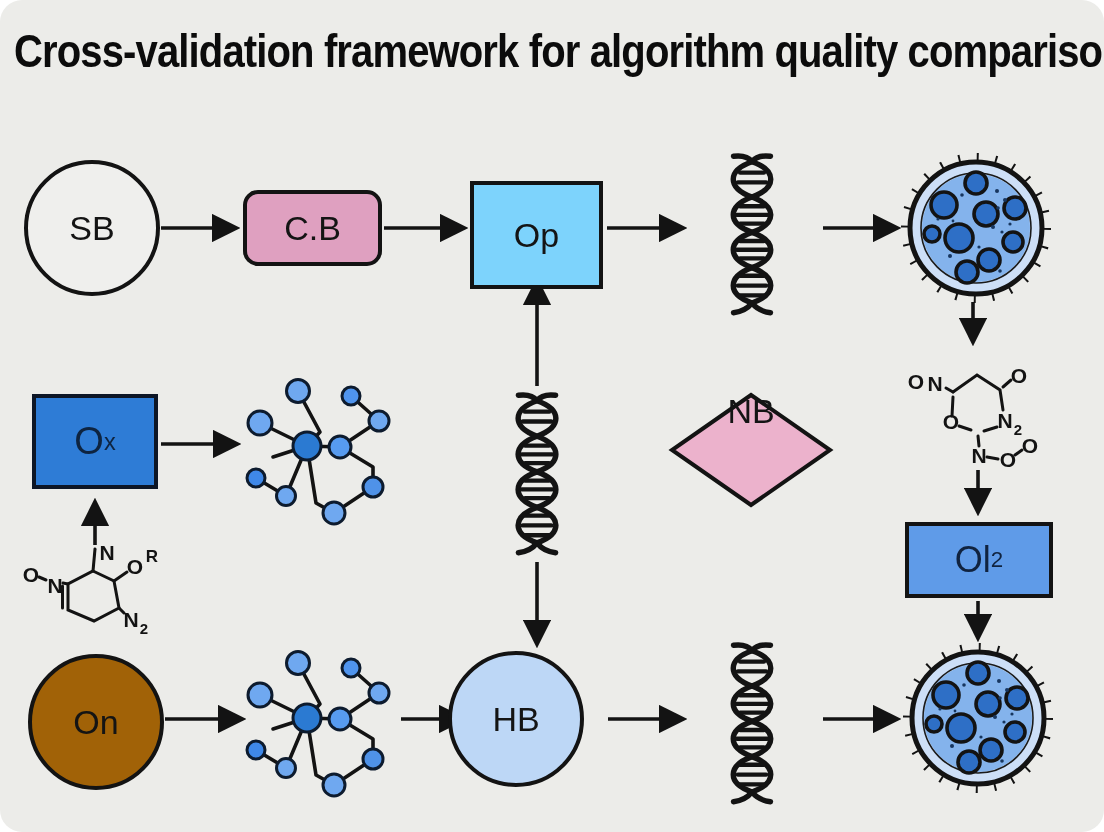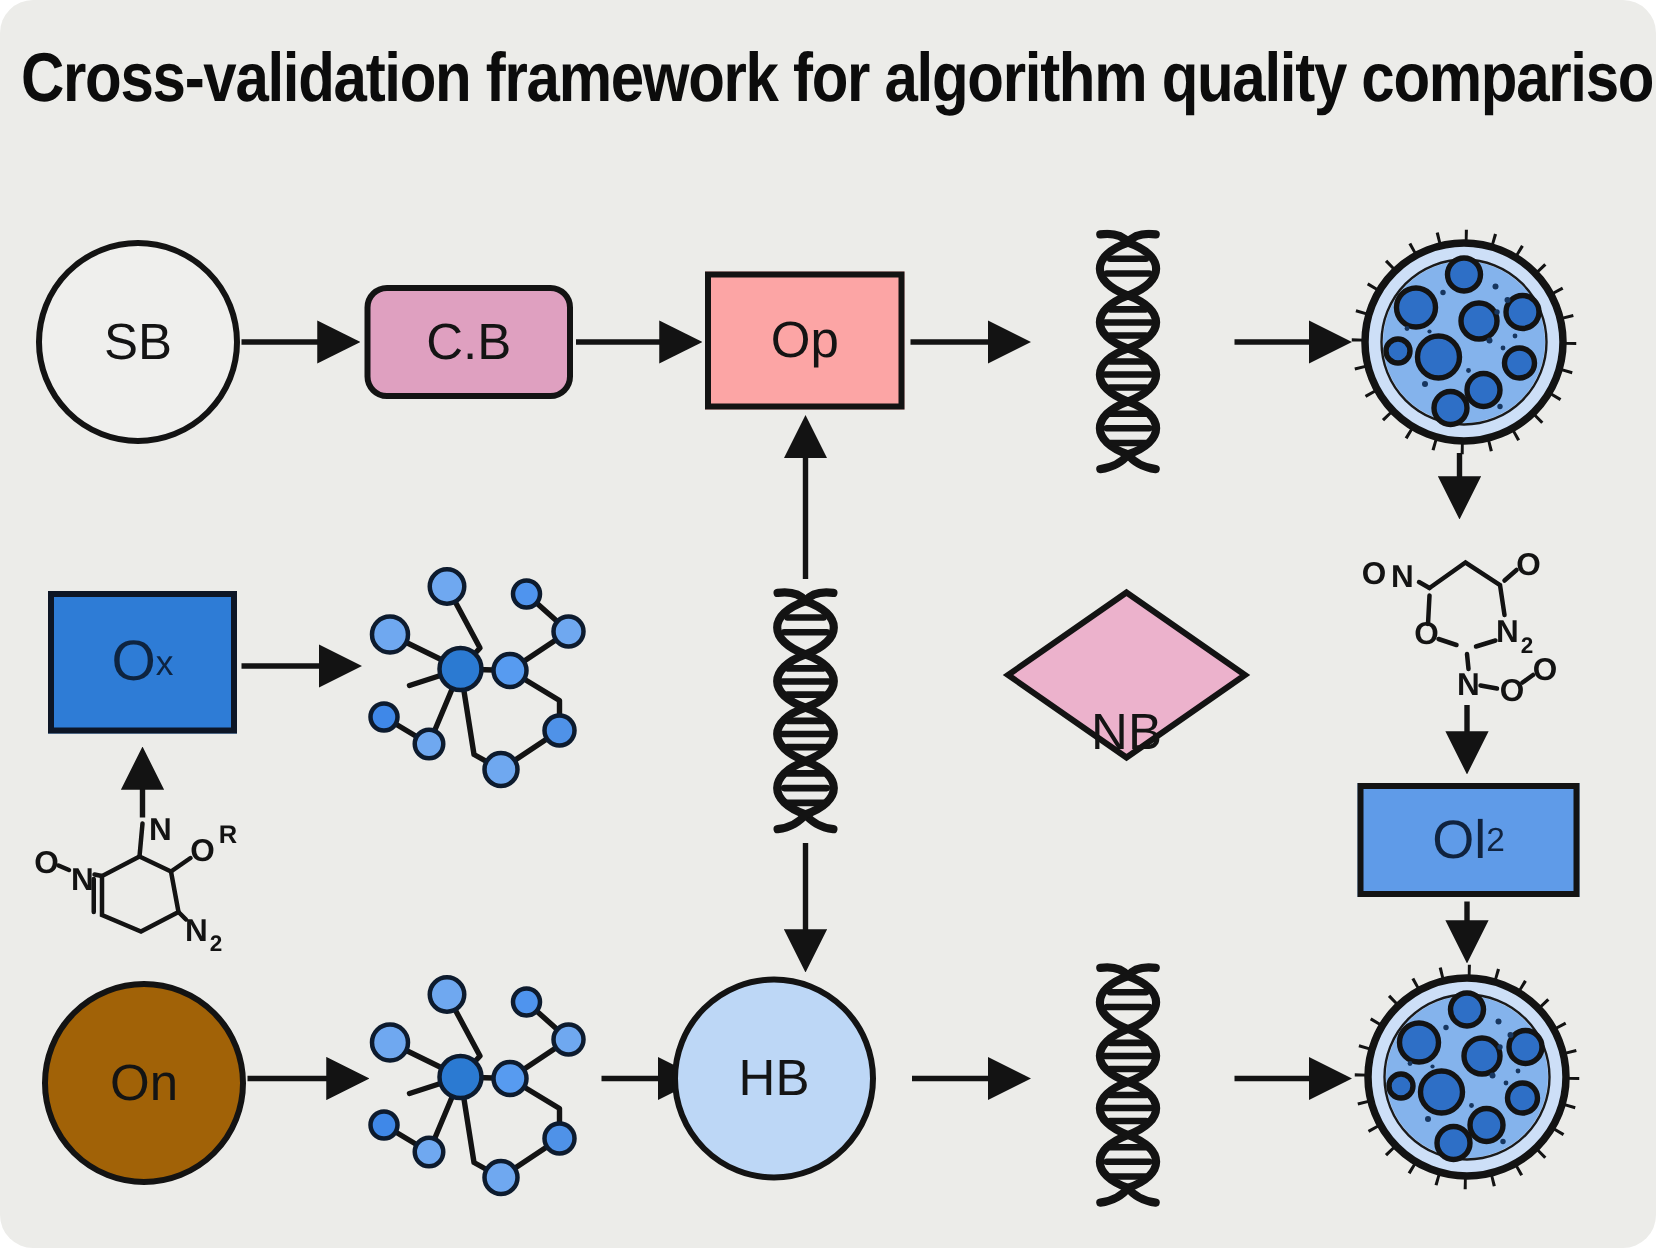--- a/index.html
+++ b/index.html
@@ -6,21 +6,21 @@
   .canvas{position:relative;width:1104px;height:832px;background:#ECECE9;border-radius:22px;overflow:hidden;}
   .title{position:absolute;left:14px;top:24px;font-size:46px;font-weight:700;letter-spacing:-1px;
          color:#0c0c0c;white-space:nowrap;transform:scaleX(0.87);transform-origin:left top;}
   .layer{position:absolute;left:0;top:0;width:1104px;height:832px;}
   .node{position:absolute;display:flex;align-items:center;justify-content:center;
         border:4px solid #131313;color:#141414;font-size:34px;font-weight:500;box-sizing:border-box;}
   .circle{border-radius:50%;}
   .rounded{border-radius:15px;}
   .node sub{font-size:0.62em;line-height:0;}
   .icon{position:absolute;}
-  .diamond-wrap{position:absolute;display:flex;align-items:flex-end;justify-content:center;}
+  .diamond-wrap{position:absolute;display:flex;align-items:flex-start;justify-content:center;}
   .diamond-wrap svg{position:absolute;left:0;top:0;}
   .diamond-label{position:relative;font-size:34px;font-weight:500;color:#141414;}
   .chem-text{font-size:21px;font-weight:600;fill:#131313;}
   .chem-sub{font-size:15px;font-weight:600;fill:#131313;}
   .chem-sup{font-size:17px;font-weight:600;fill:#131313;}
 </style>
 </head>
 <body>
 
 <div class="canvas">
@@ -53,21 +53,21 @@
   </svg>
 
   <div class="node circle" style="left:24px;top:160px;width:136px;height:136px;background:#EFEFED;">
     <span>SB</span>
   </div>
 
   <div class="node rounded" style="left:243px;top:190px;width:139px;height:76px;background:#DFA0C0;">
     <span>C.B</span>
   </div>
 
-  <div class="node" style="left:470px;top:181px;width:133px;height:92px;background:#fca5a5;">
+  <div class="node" style="left:470px;top:181px;width:133px;height:108px;background:#7dd3fc;">
     <span>Op</span>
   </div>
 
   <div class="node" style="left:32px;top:394px;width:126px;height:95px;background:#2E7CD6;border-color:#0D1626;color:#0E2440;font-size:38px;">
     <span>O</span>
       <sub>x</sub>
   </div>
 
   <div class="diamond-wrap" style="left:668px;top:392px;width:166px;height:116px;">
     <svg width="166" height="116" viewBox="0 0 166 116">

